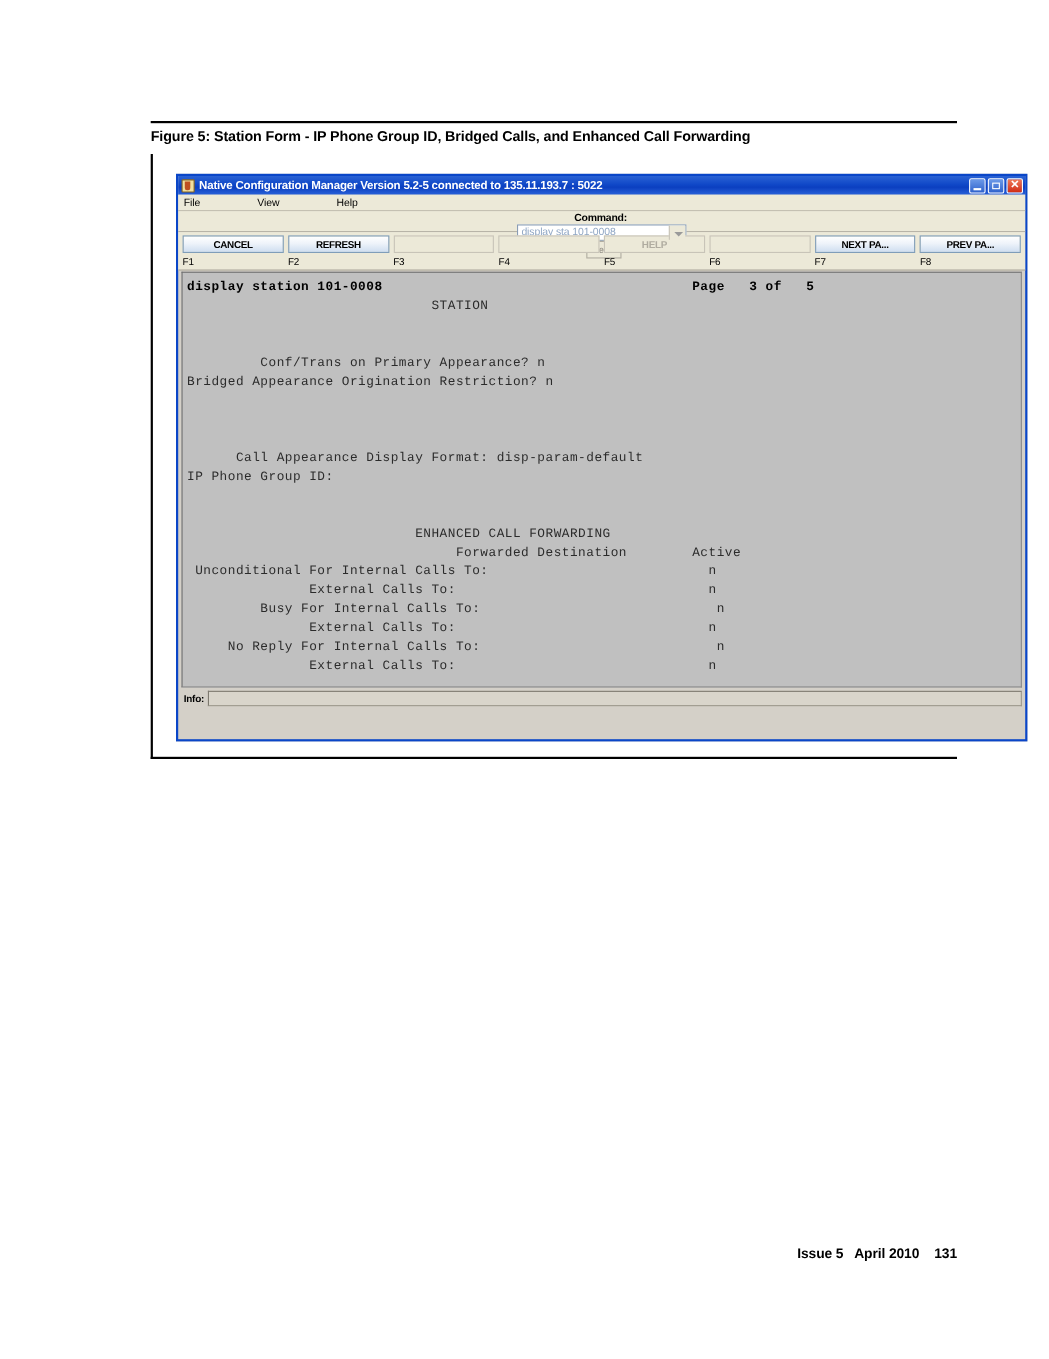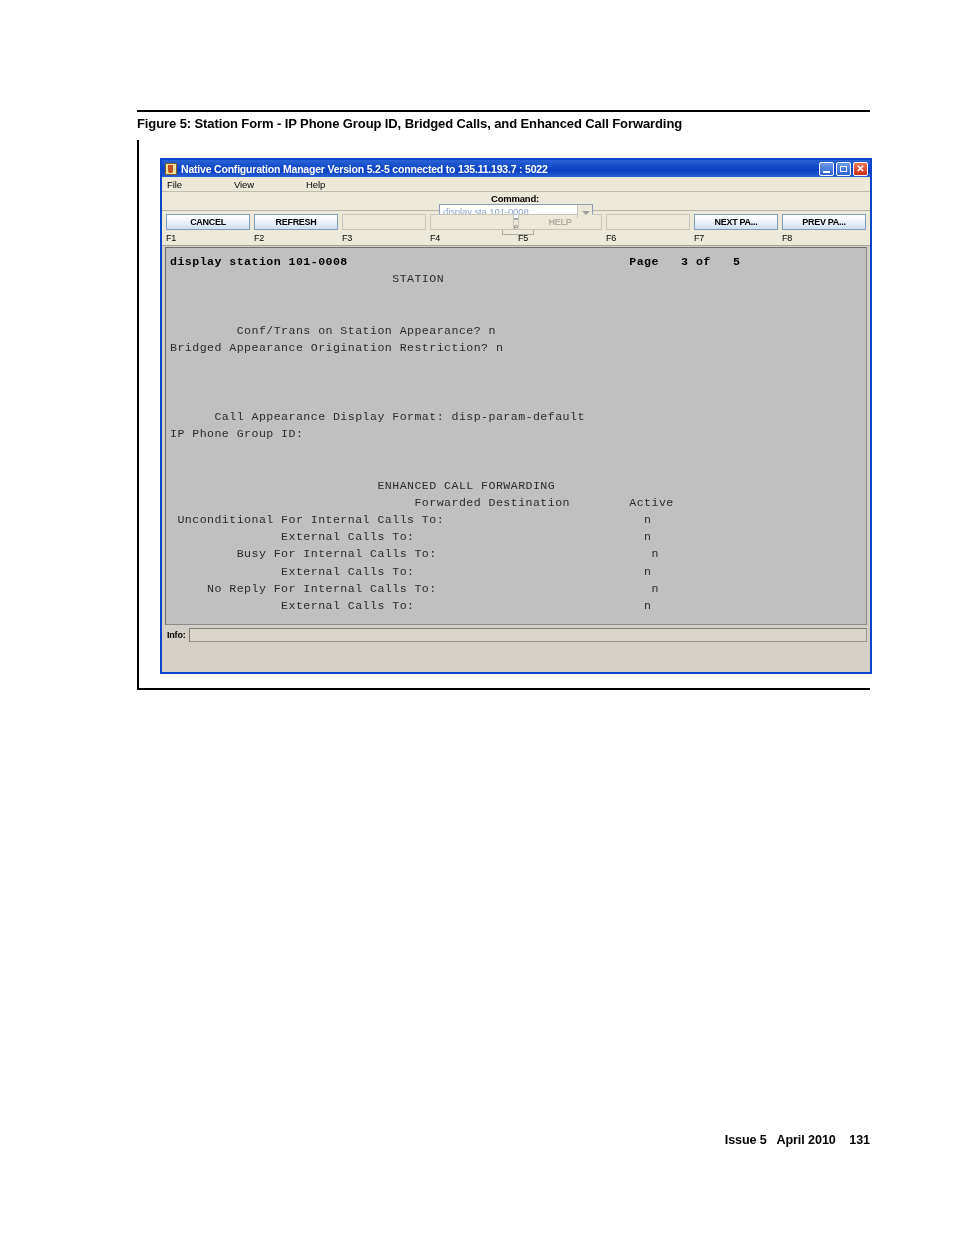--- a/index.html
+++ b/index.html
@@ -50,21 +50,21 @@
     width: 733px;
     height: 2px;
     background: #000000;
   }
 
   
   .app-window {
     position: absolute;
     left: 160px;
     top: 158px;
-    width: 712px;
+    width: 774px;
     height: 516px;
     background: #d4d0c8;
     border: 2px solid #0a46c8;
     box-sizing: border-box;
   }
 
   
   .titlebar {
     height: 17px;
     background: linear-gradient(to bottom, #2a62d4 0%, #1048c8 45%, #0b3fc0 60%, #2860d8 100%);
@@ -419,21 +419,21 @@
         <div class="fkey-label">F8</div>
       </div>
     </div>
   </div>
 
   <div class="terminal-wrap">
     <div class="terminal"><span class="bold">display station 101-0008                                      Page   3 of   5</span>
 <span>                              STATION</span>
 <span></span>
 <span></span>
-<span>         Conf/Trans on Station Appearance? n</span>
+<span>         Conf/Trans on Primary Appearance? n</span>
 <span>Bridged Appearance Origination Restriction? n</span>
 <span></span>
 <span></span>
 <span></span>
 <span>      Call Appearance Display Format: disp-param-default</span>
 <span>IP Phone Group ID:</span>
 <span></span>
 <span></span>
 <span>                            ENHANCED CALL FORWARDING</span>
 <span>                                 Forwarded Destination        Active</span>

